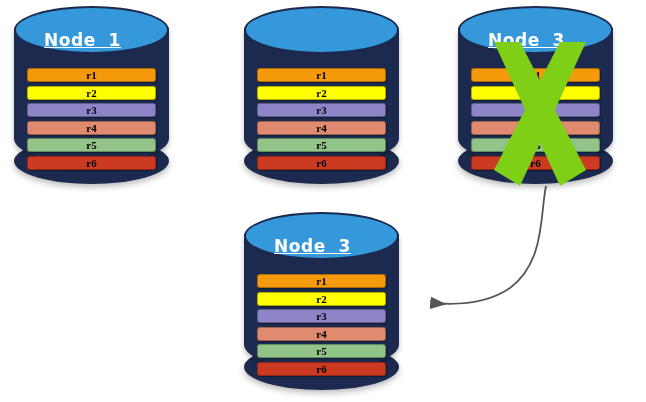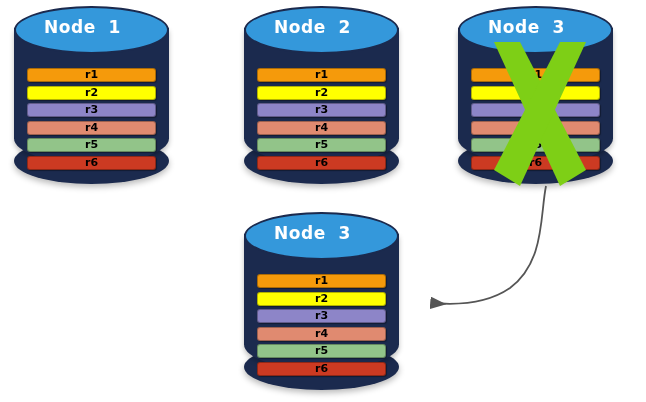--- a/index.html
+++ b/index.html
@@ -49,38 +49,40 @@
     width: 155px;
     height: 48px;
     background: #3498db;
     border-radius: 50%;
     border: 2px solid #1b2a4e;
     box-sizing: border-box;
   }
   .node .node-label {
     position: absolute;
     left: 0;
-    top: 11px;
+    top: 24px;
     width: 137px;
     text-align: center;
     color: #ffffff;
     font-size: 17px;
     font-weight: bold;
     letter-spacing: 0.5px;
     white-space: pre;
     z-index: 4;
+    text-decoration: underline;
   }
 
   
   .rows {
     position: absolute;
     left: 13px;
     top: 62px;
     width: 129px;
     z-index: 3;
+    font-family: Liberation Serif, serif;
   }
   .row {
     position: relative;
     height: 14px;
     margin-bottom: 3.6px;
     border-radius: 3px;
     border: 1px solid rgba(0,0,0,0.30);
     box-sizing: border-box;
     box-shadow: 1px 1px 1px rgba(0,0,0,0.35);
   }
@@ -143,21 +145,20 @@
           </div>
           <div class="row" style="background: rgb(204, 58, 34);">
             <span class="row-label">r6</span>
           </div>
         </div>
       </div>
       <div class="node" style="left: 244px; top: 6px;">
         <div class="cyl-bottom"></div>
         <div class="cyl-body"></div>
         <div class="cyl-top"></div>
-        <div class="node-label">Node  2</div>
         <div class="rows">
           <div class="row" style="background: rgb(245, 154, 11);">
             <span class="row-label">r1</span>
           </div>
           <div class="row" style="background: rgb(255, 255, 0);">
             <span class="row-label">r2</span>
           </div>
           <div class="row" style="background: rgb(141, 133, 200);">
             <span class="row-label">r3</span>
           </div>

